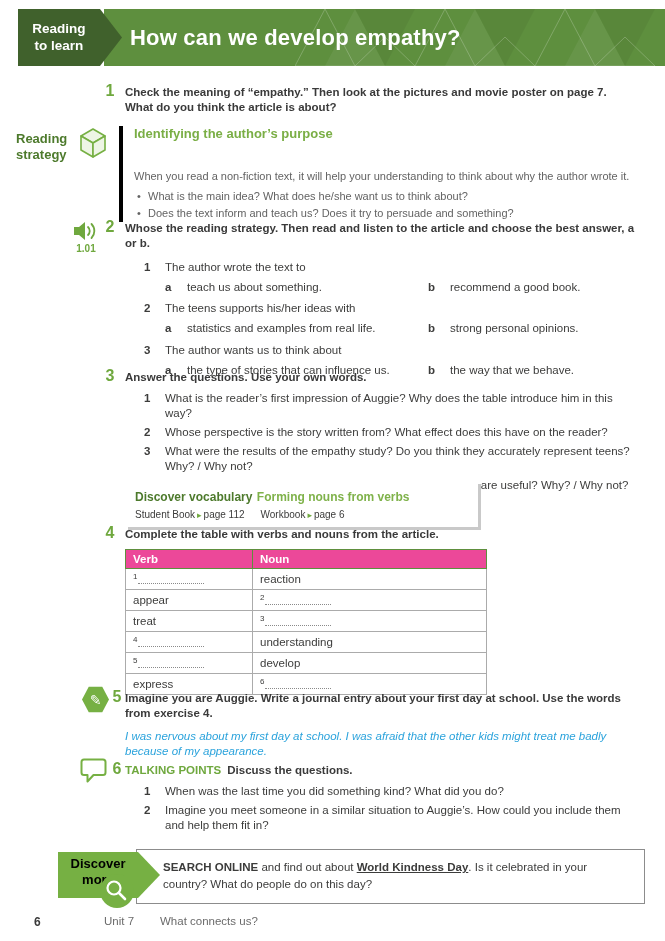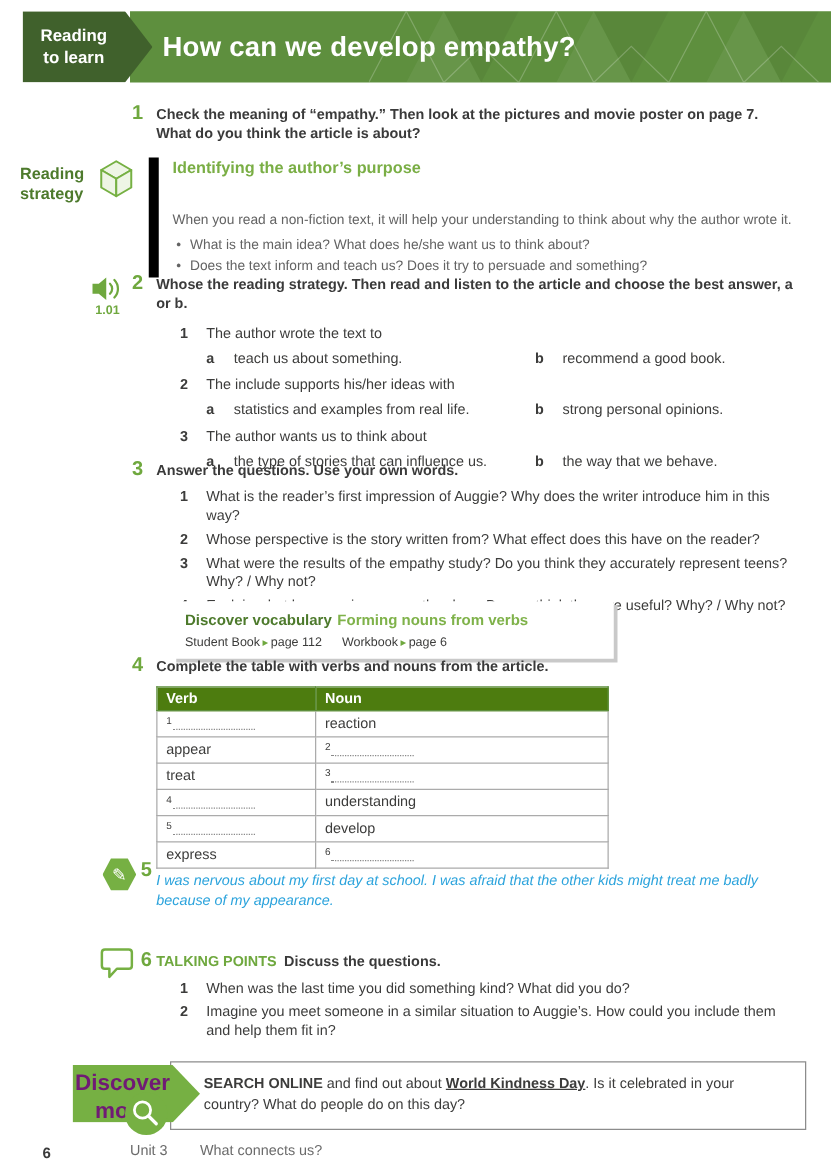--- a/index.html
+++ b/index.html
@@ -23,21 +23,21 @@
           font-size:16px;font-weight:bold;color:#6fa83e;}
   .ex-num.shift{left:107px;}
   .ex-body{margin-left:125px;margin-right:25px;}
   .ex-head{font-size:11.5px;font-weight:bold;line-height:1.33;color:#3a3a3a;}
 
   
   .strategy{position:absolute;top:126px;left:0;width:665px;}
   .strat-label{position:absolute;left:16px;top:5px;width:62px;font-weight:bold;
                color:#4d7a2c;font-size:13px;line-height:1.2;}
   .cube-icon{position:absolute;left:78px;top:1px;}
-  .strat-content{margin-left:119px;margin-right:22px;border-left:8px solid #000000;padding-left:11px;}
+  .strat-content{margin-left:119px;margin-right:22px;border-left:4px solid #000000;padding-left:11px;}
   .strat-title{color:#7aae45;font-weight:bold;font-size:13px;margin-bottom:7px;}
   .strat-intro{color:#636363;font-size:11px;line-height:1.4;margin-bottom:4px;margin-top:28px;}
   .strat-bullet{color:#636363;font-size:11px;line-height:1.55;display:flex;margin-left:3px;}
   .bullet-dot{width:11px;flex-shrink:0;}
 
   
   .audio-icon{position:absolute;left:73px;top:0px;}
   .audio-track{position:absolute;left:71px;top:22px;width:30px;text-align:center;
                font-size:10px;font-weight:bold;color:#6fa83e;}
   .mcq{margin-top:8px;font-size:11.5px;color:#3c3c3b;}
@@ -50,31 +50,31 @@
   .opt-l{font-weight:bold;width:22px;flex-shrink:0;}
 
   
   .qlist{margin-top:6px;font-size:11.5px;}
   .q{display:flex;margin-left:19px;margin-top:4px;line-height:1.3;}
   .q-n{font-weight:bold;width:21px;flex-shrink:0;}
   .q-t{max-width:498px;}
   .q-t.narrow{max-width:465px;}
 
   
-  .vocab{position:absolute;top:481px;left:138px;width:333px;background:#fff;
+  .vocab{position:absolute;top:481px;left:125px;width:333px;background:#fff;
          box-shadow:3px 3px 0 #c9c9c9;padding:6px 10px 7px;}
   .vocab-label{color:#4d7a2c;font-weight:bold;font-size:12px;}
   .vocab-topic{color:#7fb24a;font-weight:bold;font-size:12px;}
   .vocab-refs{font-size:10px;color:#3c3c3b;margin-top:4px;}
   .ref-arrow{color:#6fa83e;font-size:9px;padding:0 2px;}
   .ref-gap{display:inline-block;width:16px;}
 
   
   .vtable{border-collapse:collapse;margin-top:7px;}
-  .vtable th{background:#4d7c0f;color:#fff;text-align:left;font-size:11.5px;
+  .vtable th{background:#ec4899;color:#fff;text-align:left;font-size:11.5px;
              font-weight:bold;padding:3px 7px;border:1px solid #5e8f3e;}
   .vtable td{border:1px solid #ababab;font-size:11.5px;padding:2px 7px;height:16px;vertical-align:middle;}
   .c1{width:112px;}
   .c2{width:219px;}
   .b-num{font-size:8px;vertical-align:super;color:#3c3c3b;}
   .dots{display:inline-block;width:66px;height:9px;border-bottom:1px dotted #8a8a8a;margin-left:1px;}
 
   
   .pencil-badge{position:absolute;left:82px;top:-5px;width:27px;height:27px;background:#76b043;
                 clip-path:polygon(25% 3%,75% 3%,100% 50%,75% 97%,25% 97%,0% 50%);
@@ -86,21 +86,21 @@
   .bubble-icon{position:absolute;left:80px;top:-5px;}
   .talking{color:#6fa83e;margin-right:6px;}
 
   
   .discover{position:absolute;top:846px;left:0;width:665px;height:62px;}
   .disc-box{position:absolute;left:136px;right:20px;top:3px;height:55px;border:1px solid #8c8c8c;
             padding:9px 12px 0 26px;font-size:11.5px;line-height:1.45;color:#3c3c3b;box-sizing:border-box;}
   .disc-box .u{text-decoration:underline;}
   .disc-tab{position:absolute;left:58px;top:6px;width:102px;height:46px;background:#76b043;
             clip-path:polygon(0 0,80px 0,102px 23px,80px 46px,0 46px);
-            color:#701a75;font-weight:bold;font-size:18px;line-height:1.2;z-index:2;}
+            color:#000000;font-weight:bold;font-size:13px;line-height:1.2;z-index:2;}
   .disc-tab-text{width:80px;text-align:center;margin-top:4px;}
   .mag-bump{position:absolute;left:100px;top:28px;width:34px;height:34px;border-radius:50%;
             background:#76b043;z-index:3;}
 
   
   .footer{position:absolute;top:915px;left:0;width:665px;font-size:11.5px;color:#6b6b6b;}
   .pg-num{position:absolute;left:34px;font-weight:bold;font-size:12px;color:#3a3a3a;}
   .pg-unit{position:absolute;left:104px;}
   .pg-unit-title{position:absolute;left:160px;}
 </style>
@@ -199,21 +199,21 @@
             <div class="opt opt-b">
               <span class="opt-l">b</span>
               <span>recommend a good book.</span>
             </div>
           </div>
         </div>
 
         <div class="mcq-item">
           <div class="mcq-stem">
             <span class="mcq-n">2</span>
-            <span>The include supports his/her ideas with</span>
+            <span>The teens supports his/her ideas with</span>
           </div>
           <div class="mcq-opts">
             <div class="opt opt-a">
               <span class="opt-l">a</span>
               <span>statistics and examples from real life.</span>
             </div>
             <div class="opt opt-b">
               <span class="opt-l">b</span>
               <span>strong personal opinions.</span>
             </div>
@@ -241,21 +241,21 @@
     </div>
   </div>
 
   <div class="ex" style="top:370px">
     <div class="ex-num">3</div>
     <div class="ex-body">
       <div class="ex-head">Answer the questions. Use your own words.</div>
       <div class="qlist">
         <div class="q">
           <span class="q-n">1</span>
-          <span class="q-t">What is the reader’s first impression of Auggie? Why does the writer introduce him in this way?</span>
+          <span class="q-t">What is the reader’s first impression of Auggie? Why does the table introduce him in this way?</span>
         </div>
         <div class="q">
           <span class="q-n">2</span>
           <span class="q-t">Whose perspective is the story written from? What effect does this have on the reader?</span>
         </div>
         <div class="q">
           <span class="q-n">3</span>
           <span class="q-t">What were the results of the empathy study? Do you think they accurately represent teens? Why? / Why not?</span>
         </div>
         <div class="q">
@@ -316,20 +316,21 @@
       </table>
     </div>
   </div>
 
   <div class="ex" style="top:691px">
     <div class="pencil-badge">
       <span class="pencil-glyph">✎</span>
     </div>
     <div class="ex-num shift">5</div>
     <div class="ex-body">
+      <div class="ex-head" style="max-width:505px">Imagine you are Auggie. Write a journal entry about your first day at school. Use the words from exercise 4.</div>
       <div class="sample">I was nervous about my first day at school. I was afraid that the other kids might treat me badly because of my appearance.</div>
     </div>
   </div>
 
   <div class="ex" style="top:763px">
     <svg class="bubble-icon" width="27" height="26" viewBox="0 0 27 26">
       <path d="M4,1.5 H23 Q25.5,1.5 25.5,4 V14.5 Q25.5,17 23,17 H13.5 L7.5,23.5 V17 H4 Q1.5,17 1.5,14.5 V4 Q1.5,1.5 4,1.5 Z" fill="#ffffff" stroke="#76b043" stroke-width="2" stroke-linejoin="round"></path>
     </svg>
     <div class="ex-num shift">6</div>
     <div class="ex-body">
@@ -362,17 +363,17 @@
     <div class="mag-bump">
       <svg width="26" height="26" viewBox="0 0 26 26" style="position:absolute;left:4px;top:4px;">
         <circle cx="10" cy="10" r="6.5" fill="none" stroke="#ffffff" stroke-width="2.2"></circle>
         <line x1="15" y1="15" x2="21" y2="21" stroke="#ffffff" stroke-width="2.6" stroke-linecap="round"></line>
       </svg>
     </div>
   </div>
 
   <div class="footer">
     <span class="pg-num">6</span>
-    <span class="pg-unit">Unit 3</span>
+    <span class="pg-unit">Unit 7</span>
     <span class="pg-unit-title">What connects us?</span>
   </div>
 
 </div>
 
 </body></html>

